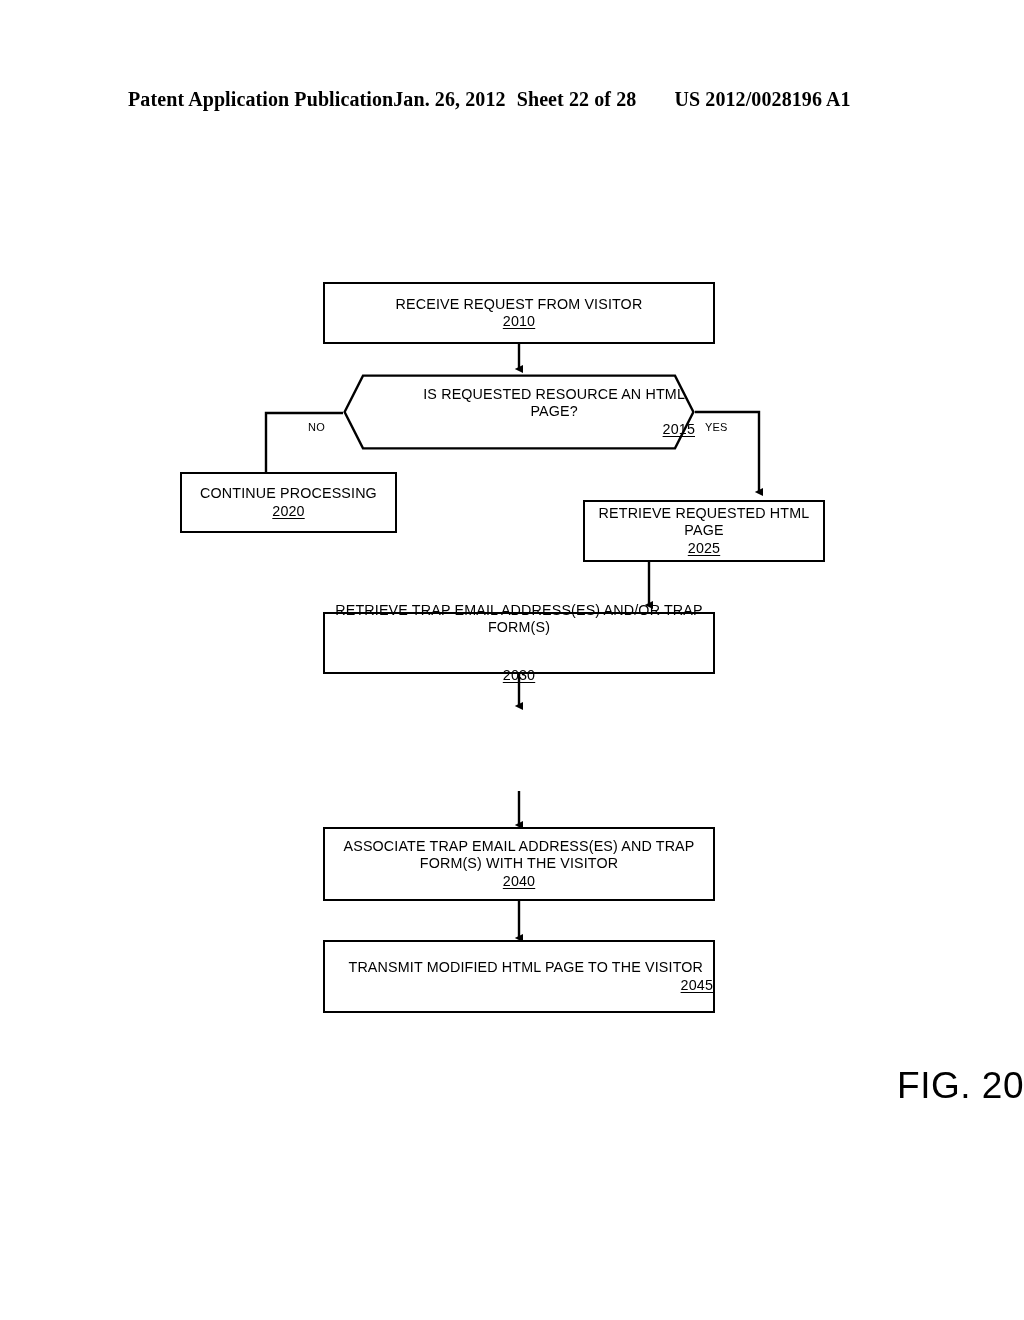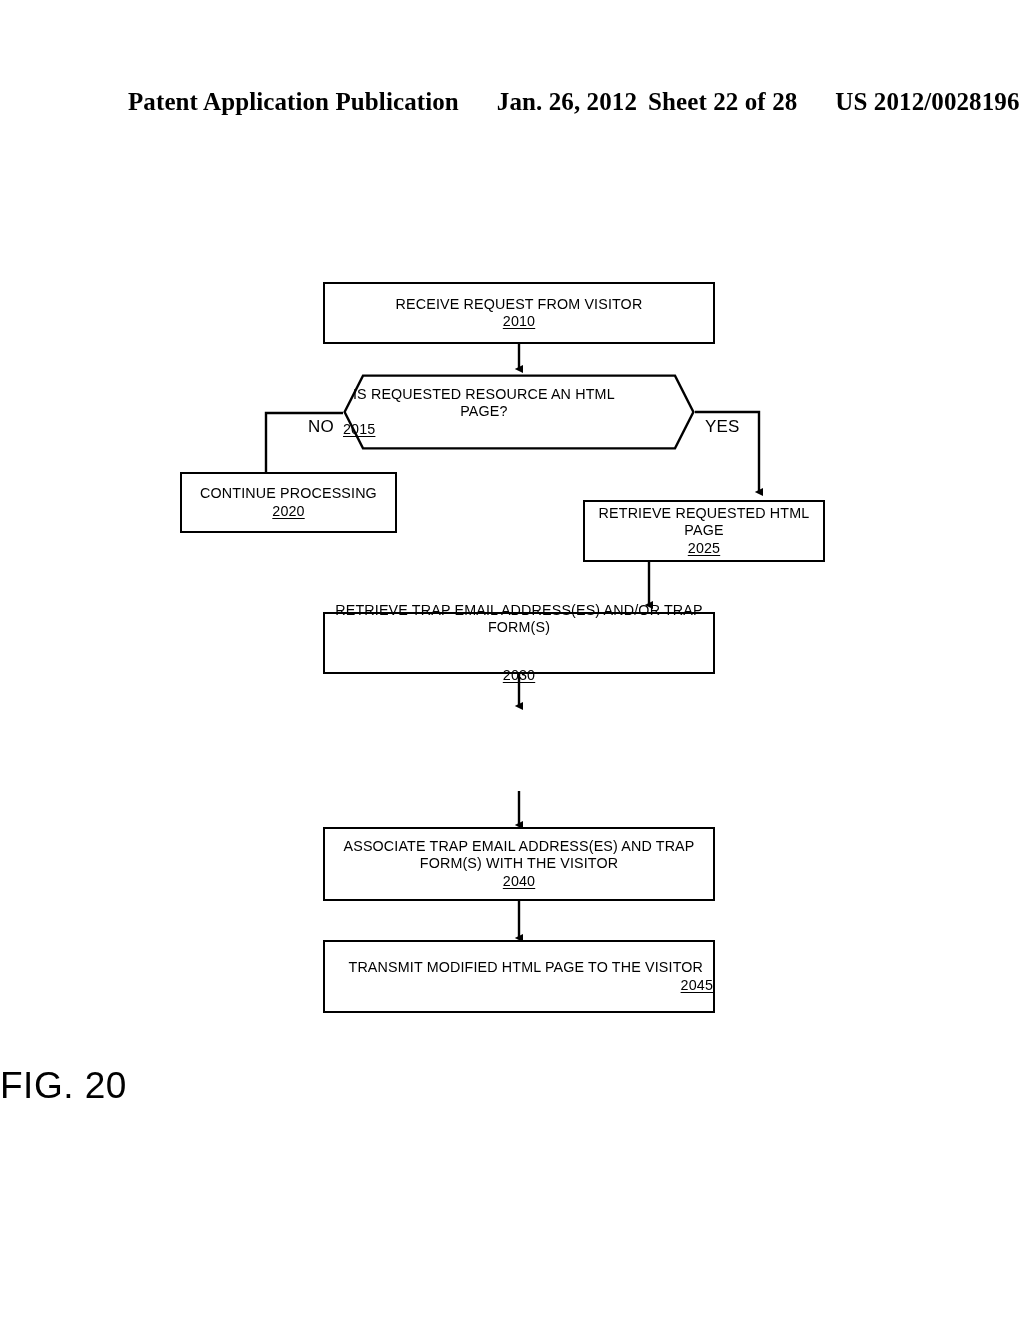--- a/index.html
+++ b/index.html
@@ -19,29 +19,28 @@
 
   
   #page-header {
     position: absolute;
     top: 88px;
     left: 128px;
     width: 768px;
     height: 24px;
     font-family: "Liberation Serif", serif;
     font-weight: bold;
-    font-size: 25px;
+    font-size: 20px;
     letter-spacing: 0.1px;
     white-space: nowrap;
     display: flex;
     align-items: baseline;
   }
   #page-header .hdr-pub { }
   #page-header .hdr-date {
-    margin-left: 38px;
   }
   #page-header .hdr-sheet {
     margin-left: 11px;
   }
   #page-header .hdr-docnum {
     margin-left: 38px;
   }
 
   
   #flowchart {
@@ -97,40 +96,40 @@
     top: 0;
     left: 0;
     width: 100%;
     height: 100%;
   }
   #node-2015 .hex-label {
     position: relative;
     z-index: 2;
     display: flex;
     flex-direction: column;
-    align-items: flex-start;
+    align-items: flex-end;
     justify-content: center;
     width: 100%;
   }
 
   .branch-label {
     position: absolute;
-    font-size: 17px;
+    font-size: 11px;
     line-height: 16px;
     letter-spacing: 0.2px;
     white-space: nowrap;
   }
 
   
   #figure-caption {
     position: absolute;
     top: 1065px;
     left: 0;
     width: 1024px;
-    text-align: left;
+    text-align: right;
     font-size: 37px;
     letter-spacing: 0.5px;
   }
 </style>
 </head>
 <body>
 
 <div id="page-header">
   <span class="hdr-pub">Patent Application Publication</span>
   <span class="hdr-date">Jan. 26, 2012</span>

